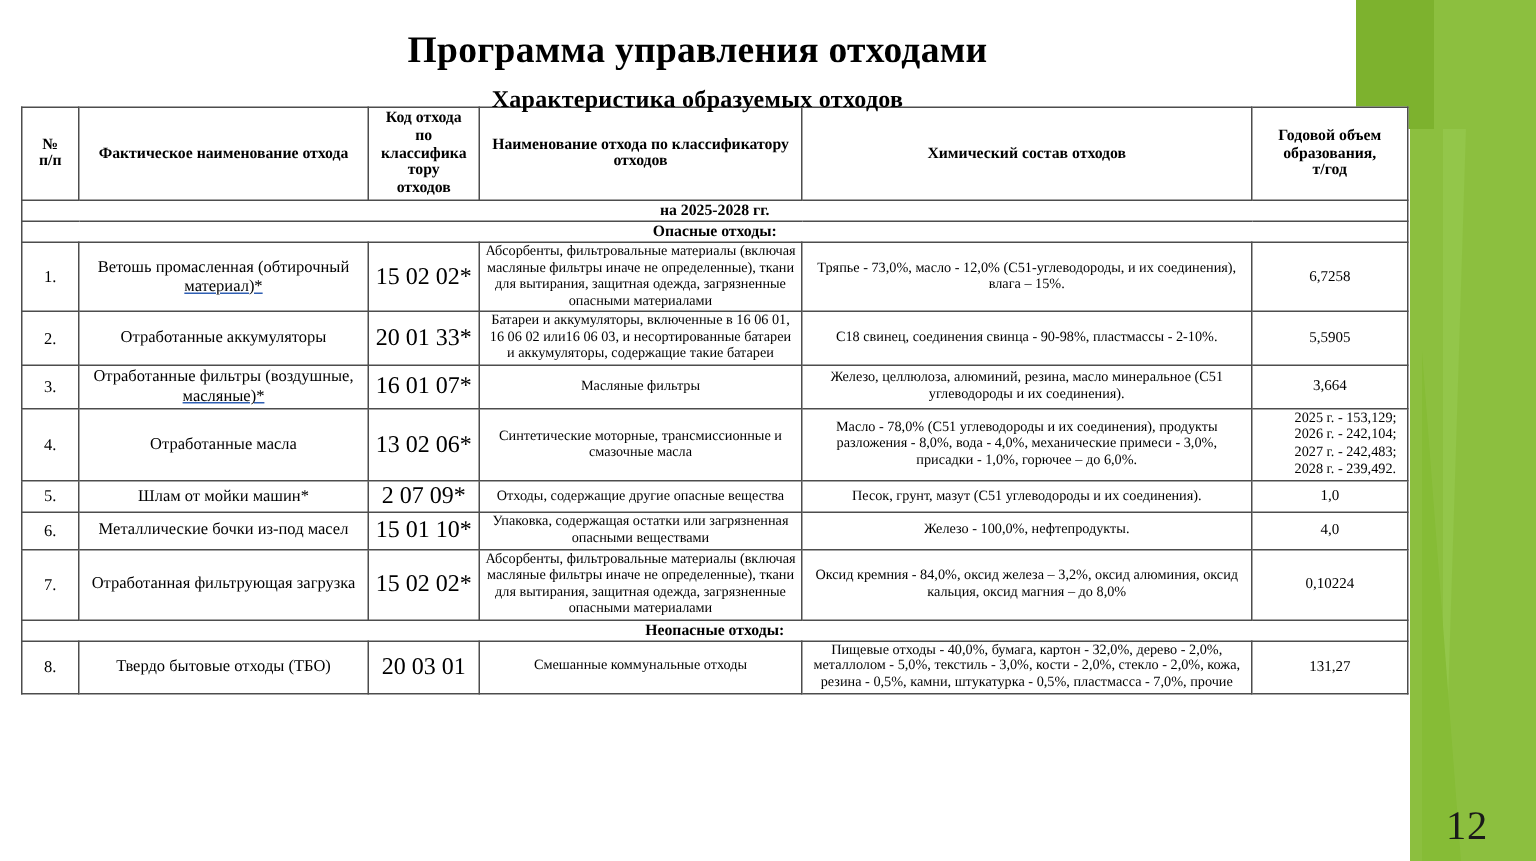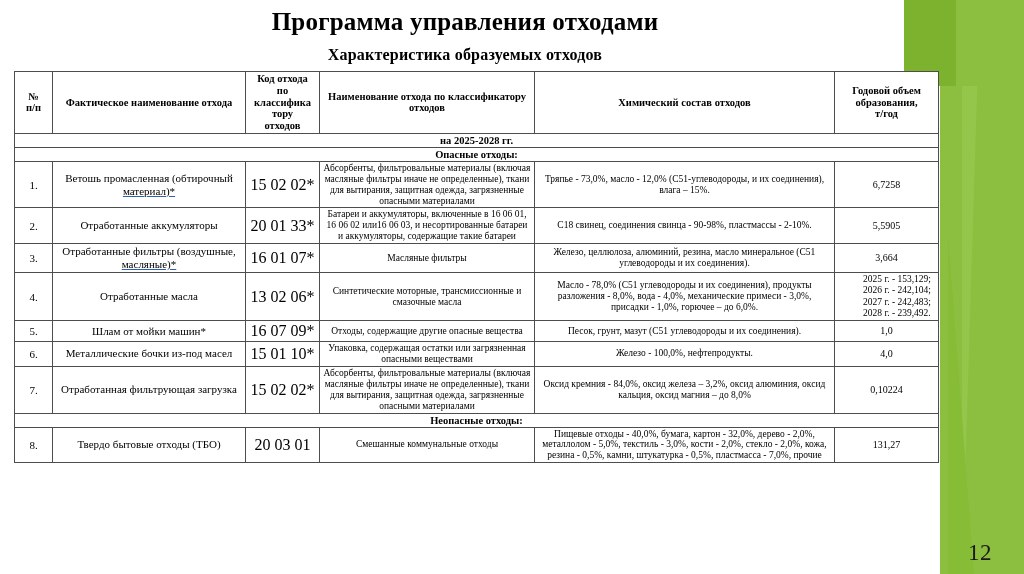--- a/index.html
+++ b/index.html
@@ -58,39 +58,39 @@
     background: #8CBF3F;
   }
 
   
   #slide-number {
     position: absolute;
     right: 32px;
     bottom: 8px;
     z-index: 5;
     font-family: "Liberation Serif", "DejaVu Serif", serif;
-    font-size: 23px;
+    font-size: 27px;
     color: #1a1a1a;
     letter-spacing: 0.5px;
   }
 
   
   #title-block {
     position: absolute;
     top: 0; left: 0;
     width: 930px;
     z-index: 3;
     text-align: center;
   }
   #main-title {
     font-family: "Liberation Serif", "DejaVu Serif", serif;
     font-weight: bold;
     font-size: 25px;
     color: #000000;
-    padding-top: 8px;
+    padding-top: 20px;
     letter-spacing: 0.2px;
   }
   #sub-title {
     font-family: "Liberation Serif", "DejaVu Serif", serif;
     font-weight: bold;
     font-size: 16px;
     color: #000000;
     padding-top: 10px;
     letter-spacing: 0.2px;
   }
@@ -241,21 +241,21 @@
         <td class="c-vol multi">
           <div>2025 г. - 153,129;</div>
           <div>2026 г. - 242,104;</div>
           <div>2027 г. - 242,483;</div>
           <div>2028 г. - 239,492.</div>
         </td>
       </tr>
       <tr>
         <td class="c-num">5.</td>
         <td class="c-name"><span>Шлам от мойки машин*</span></td>
-        <td class="c-code">16 07 09*</td>
+        <td class="c-code">2 07 09*</td>
         <td class="c-class">Отходы, содержащие другие опасные вещества</td>
         <td class="c-chem">Песок, грунт, мазут (С51 углеводороды и их соединения).</td>
         <td class="c-vol">1,0</td>
       </tr>
       <tr>
         <td class="c-num">6.</td>
         <td class="c-name"><span>Металлические бочки из-под масел</span></td>
         <td class="c-code">15 01 10*</td>
         <td class="c-class">Упаковка, содержащая остатки или загрязненная опасными веществами</td>
         <td class="c-chem">Железо - 100,0%, нефтепродукты.</td>

